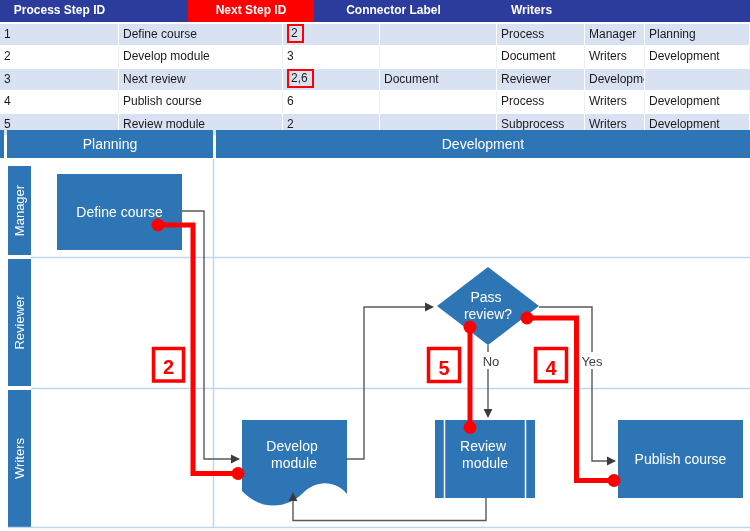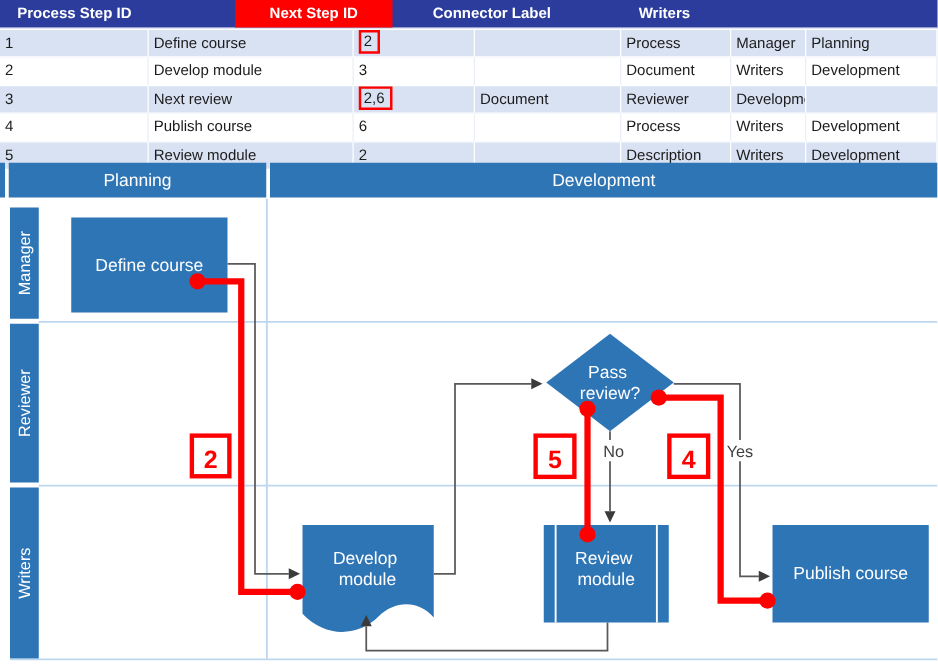--- a/index.html
+++ b/index.html
@@ -86,21 +86,21 @@
       <div class="tcell"></div>
       <div class="tcell">Process</div>
       <div class="tcell">Writers</div>
       <div class="tcell">Development</div>
     </div>
     <div class="trow data shaded">
       <div class="tcell">5</div>
       <div class="tcell">Review module</div>
       <div class="tcell">2</div>
       <div class="tcell"></div>
-      <div class="tcell">Description</div>
+      <div class="tcell">Subprocess</div>
       <div class="tcell">Writers</div>
       <div class="tcell">Development</div>
     </div>
   </div>
 
 <svg class="diagram" width="750" height="401" viewBox="0 130 750 401" xmlns="http://www.w3.org/2000/svg">
 
   <rect class="phase-bar" x="0" y="130" width="4" height="28"></rect>
   <rect class="phase-bar" x="7" y="130" width="206" height="28"></rect>
   <rect class="phase-bar" x="216" y="130" width="534" height="28"></rect>

